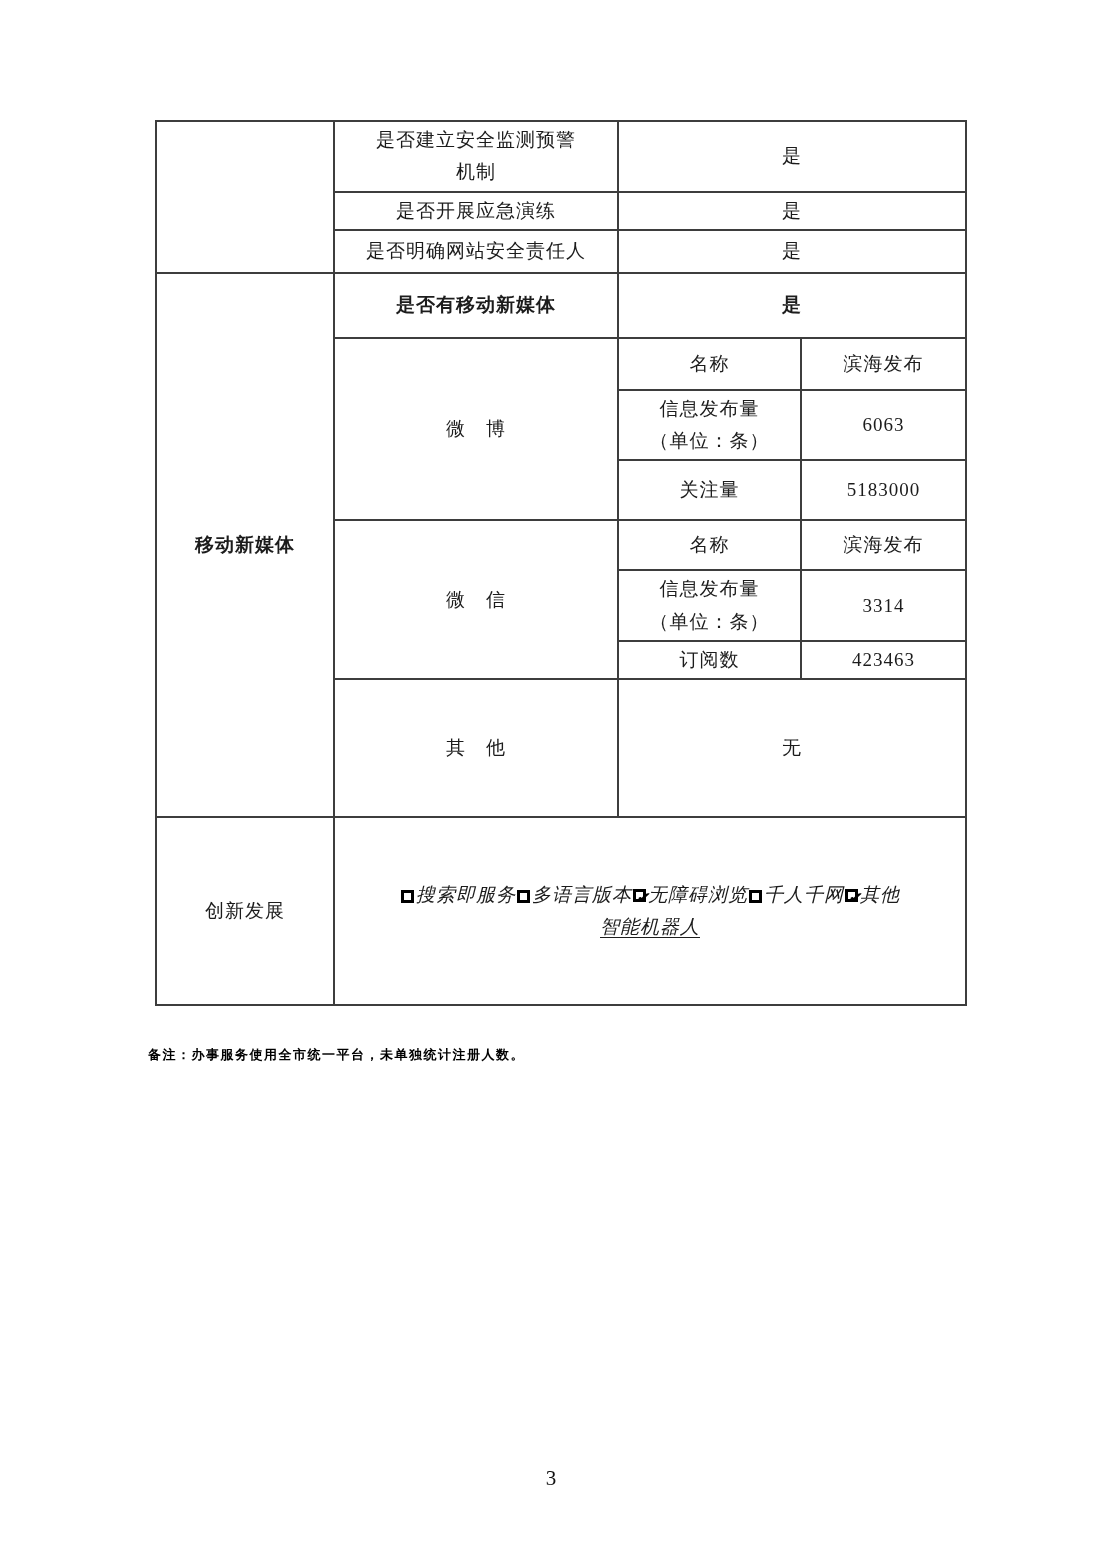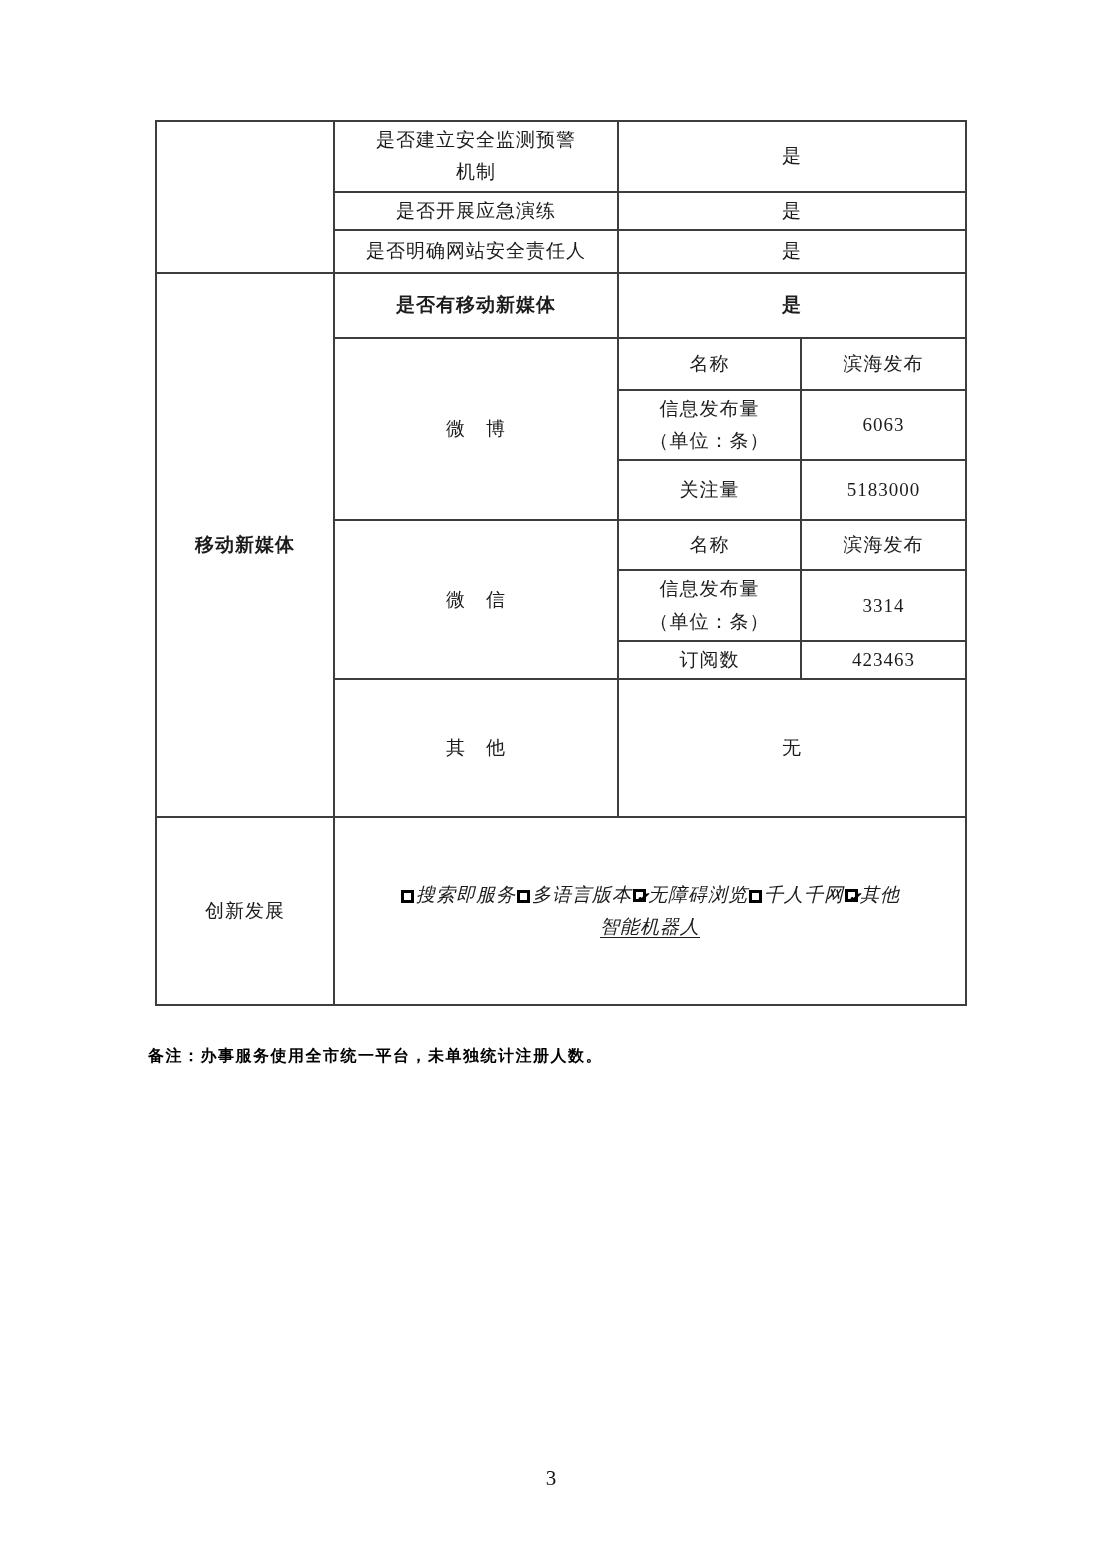--- a/index.html
+++ b/index.html
@@ -44,21 +44,21 @@
     line-height: 12px;
     font-size: 15px;
     letter-spacing: 0;
     color: #000;
   }
   .cb.checked { font-weight: 900; }
   .ud { text-decoration: underline; text-underline-offset: 4px; }
   .note {
     position: absolute;
     left: 148px; top: 1046px;
-    font-size: 16px;
+    font-size: 13px;
     font-weight: bold;
     letter-spacing: 1.5px;
     color: #000;
   }
   .pagenum {
     position: absolute;
     left: 0; top: 1466px;
     width: 100%;
     text-align: center;
     font-size: 21px;

